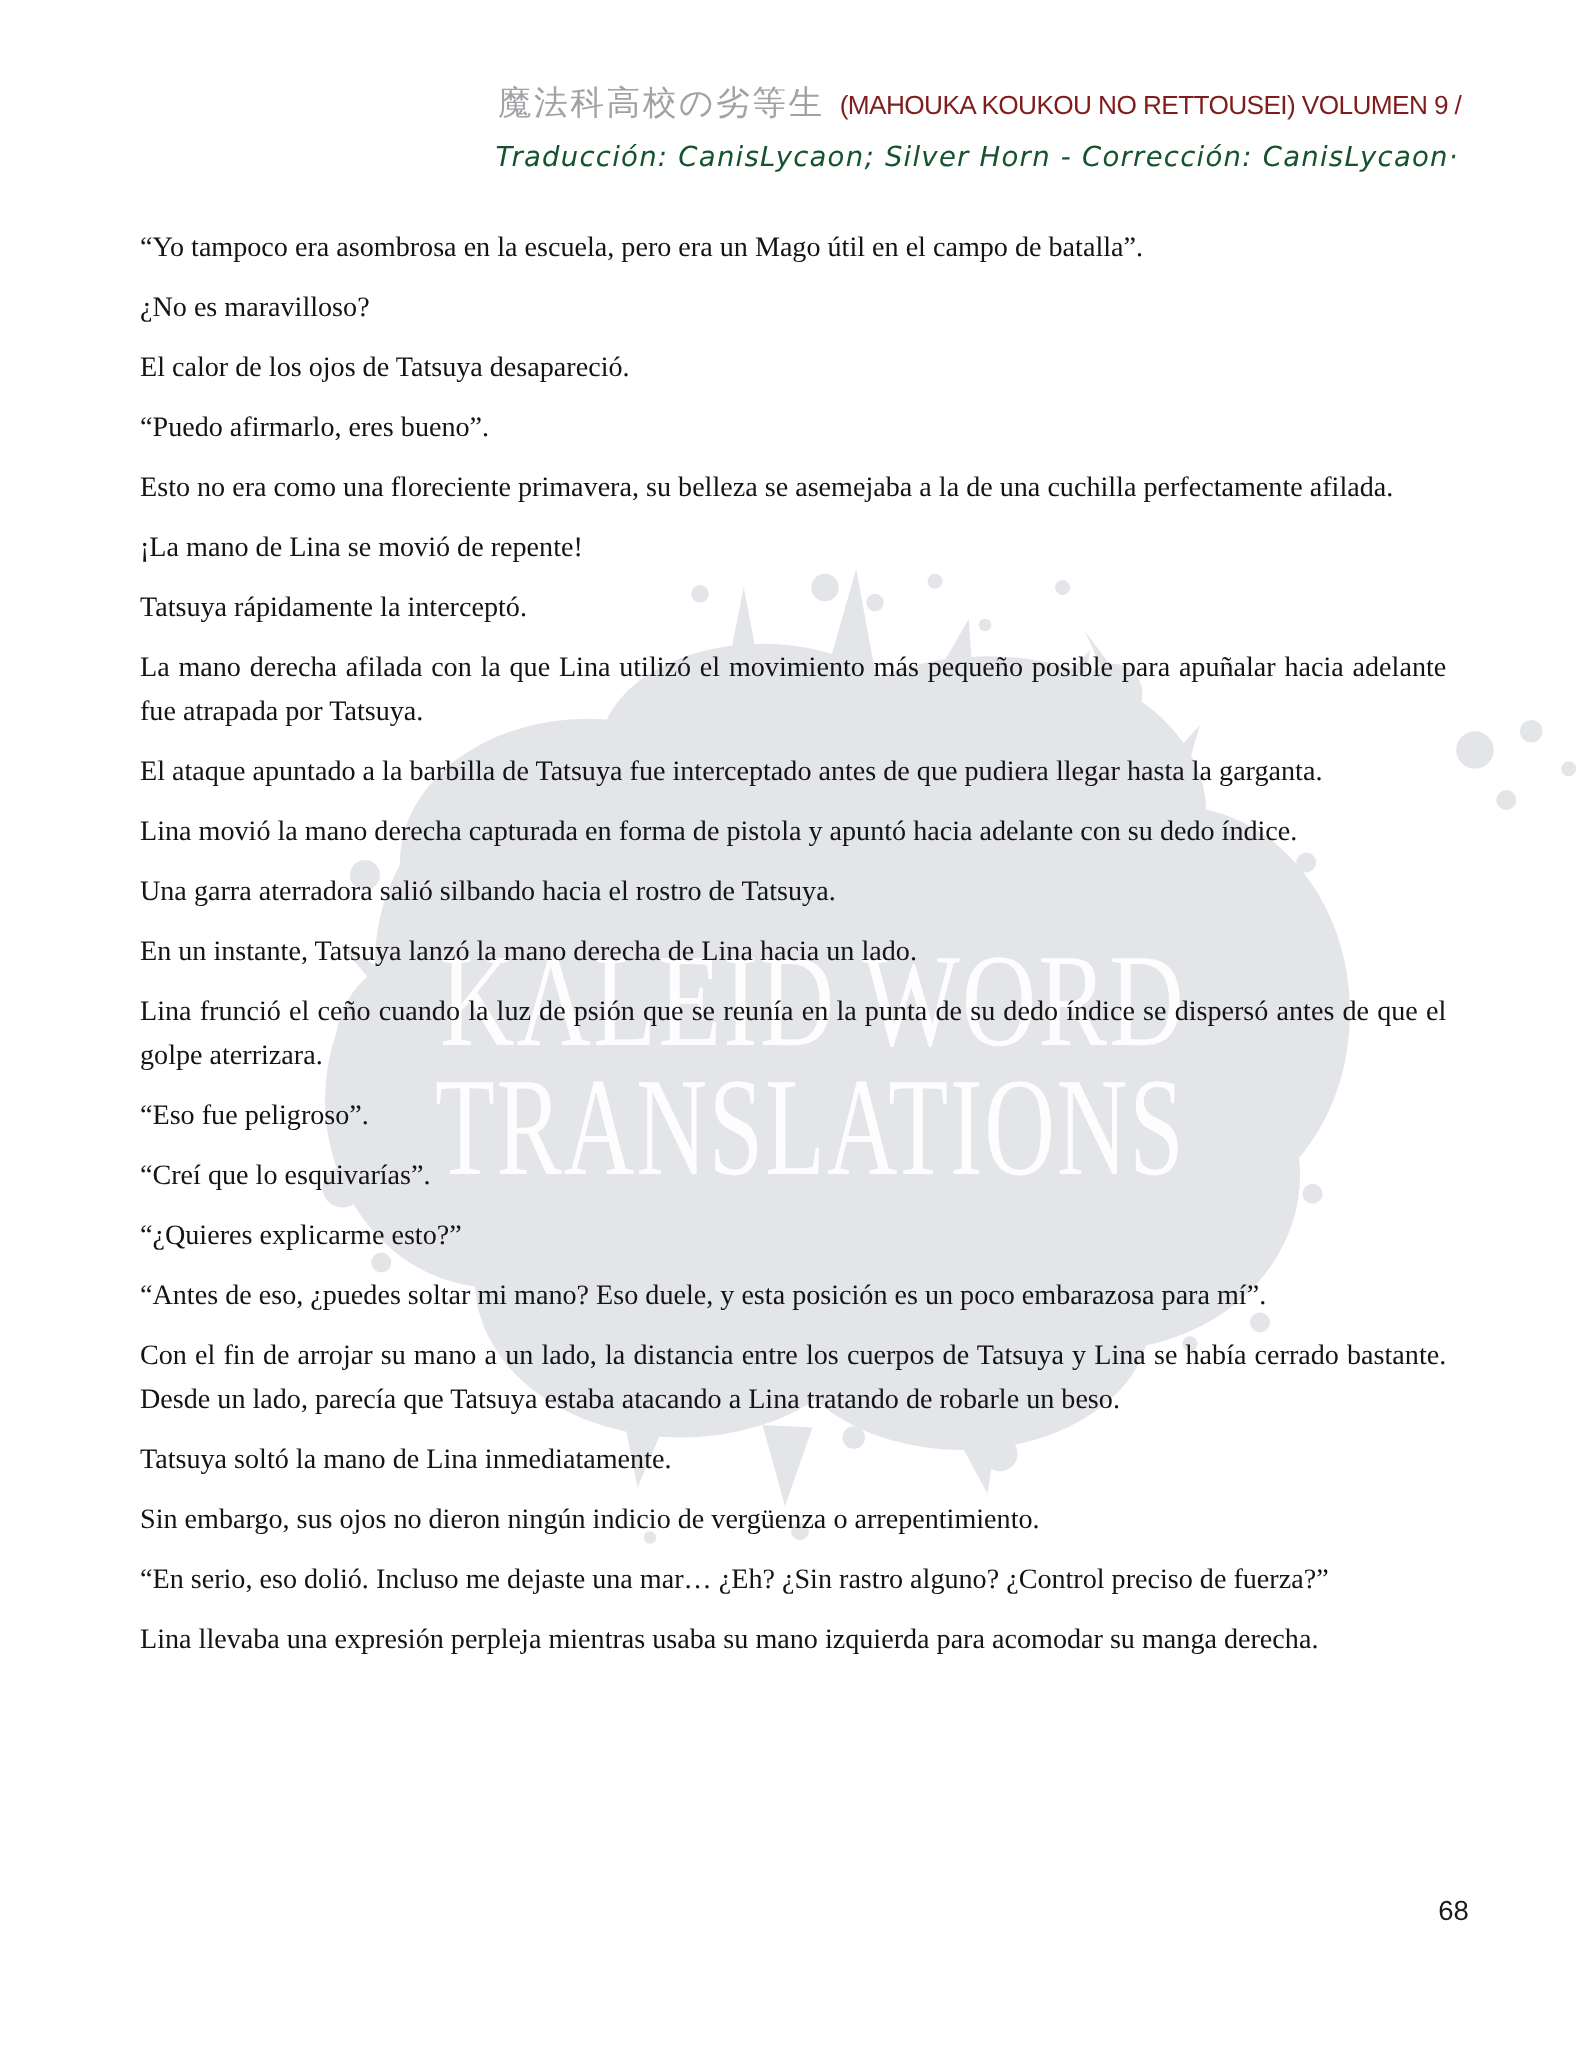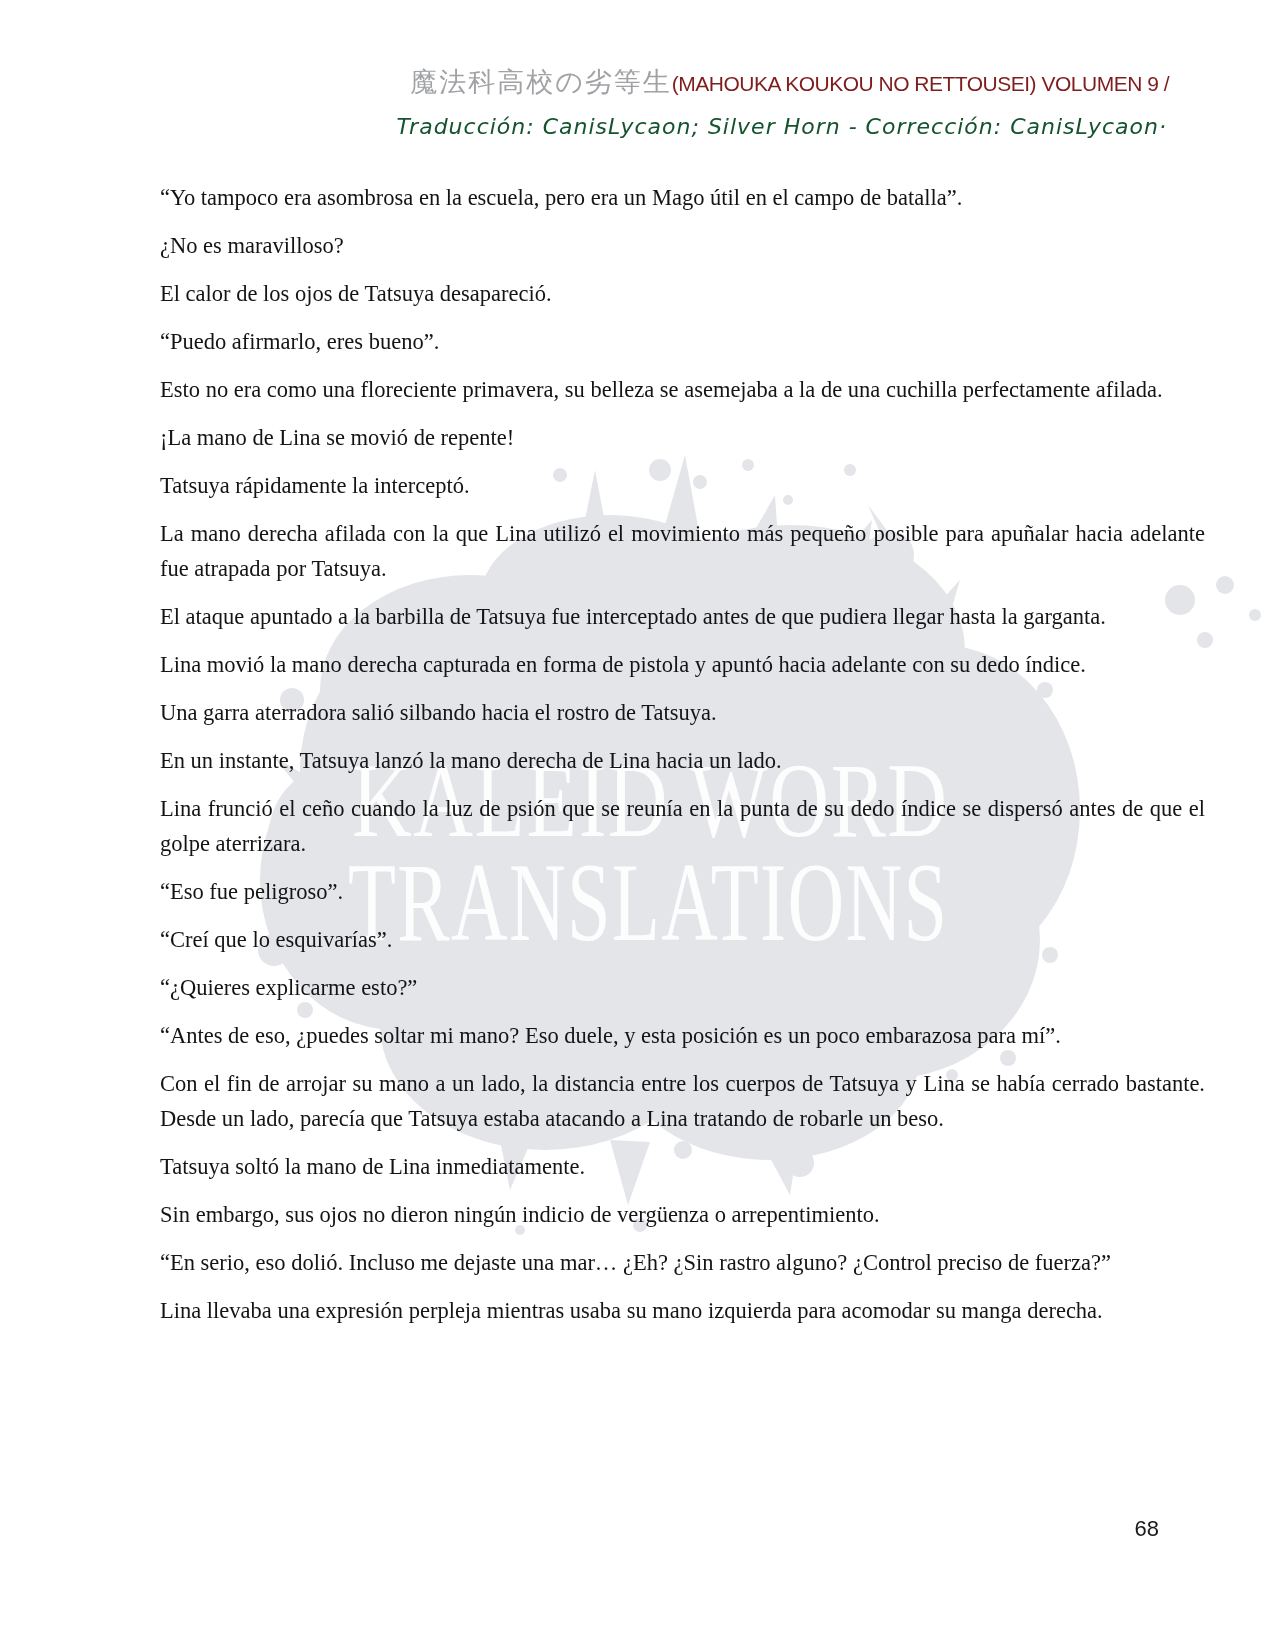--- a/index.html
+++ b/index.html
@@ -20,21 +20,21 @@
     color:rgba(255,255,255,0.93);
     line-height:1;
     white-space:nowrap;
     transform-origin:left top;
   }
   .wm-line.l1{left:352px;top:748px;font-size:106px;letter-spacing:2px;transform:scaleX(0.78);}
   .wm-line.l2{left:348px;top:846px;font-size:112px;letter-spacing:2px;transform:scaleX(0.70);}
   
   .hdr{
     position:absolute;top:64px;right:106px;z-index:2;
-    display:flex;align-items:baseline;white-space:nowrap;
+    display:flex;align-items:baseline;gap:12px;white-space:nowrap;
   }
   .hdr .jp{
     font-family:"Liberation Serif", serif;
     font-size:27px;color:#a0a2a5;letter-spacing:2px;
   }
   .hdr .latin{
     font-family:"Liberation Sans", sans-serif;
     font-weight:normal;font-size:21px;color:#7f1d1d;letter-spacing:-0.5px;
   }
   .credits{
@@ -42,26 +42,25 @@
     font-family:"DejaVu Sans", sans-serif;
     font-style:italic;font-size:22px;color:#14532d;letter-spacing:1px;
     white-space:nowrap;
   }
   
   .content{
     position:absolute;left:112px;top:180px;width:1045px;z-index:2;
     font-family:"Liberation Serif", serif;
     font-size:22.5px;line-height:35px;color:#141414;
     text-align:justify;
-    margin-left:48px;
   }
   .content p{margin:0 0 13px 0;}
   
   .pagenum{
-    position:absolute;top:1516px;right:116px;z-index:2;
+    position:absolute;top:1516px;right:100px;z-index:2;
     font-family:"Liberation Sans", sans-serif;
     font-size:22px;color:#1a1a1a;
   }
 </style>
 </head>
 <body>
 
 <div class="page">
 
   <svg class="splat-layer" viewBox="0 0 1275 1650" xmlns="http://www.w3.org/2000/svg" aria-hidden="true">

